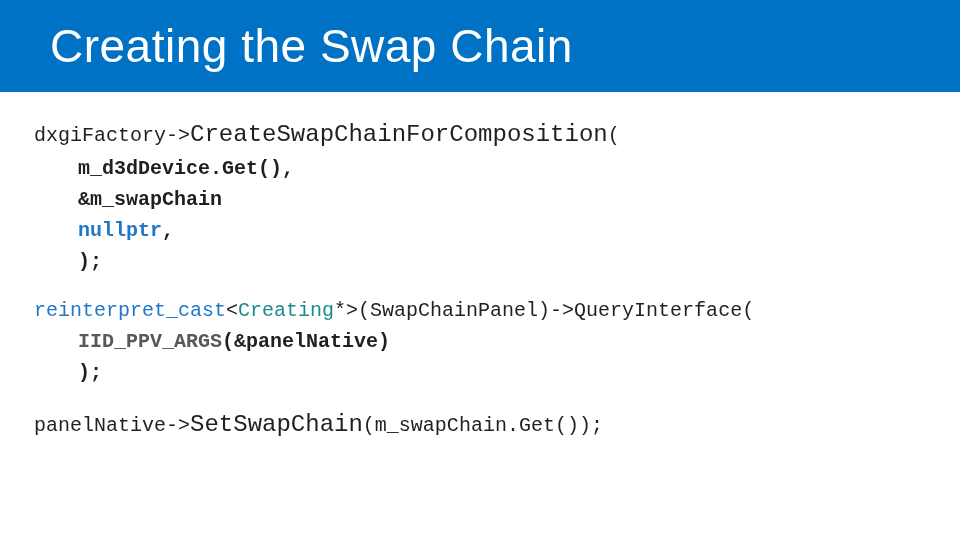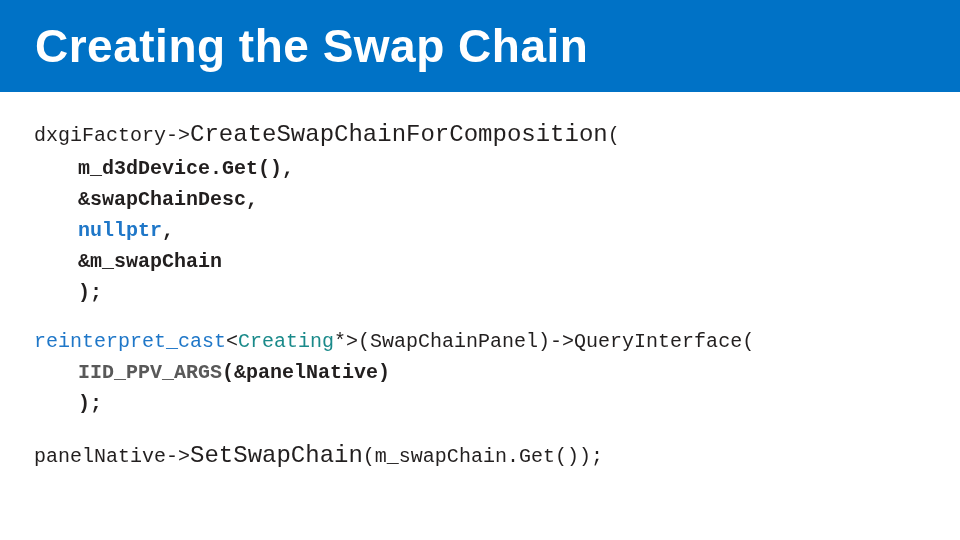--- a/index.html
+++ b/index.html
@@ -14,22 +14,22 @@
   .title-bar {
     background: #0072c6;
     color: #ffffff;
     height: 92px;
     display: flex;
     align-items: center;
     padding-left: 34px;
     box-sizing: border-box;
   }
   .title-bar h1 {
-    margin: 1px;
-    font-weight: 700;
+    margin: 16px;
+    font-weight: 400;
     font-size: 46px;
     letter-spacing: 0.5px;
   }
   .content {
     padding: 24px 34px 0 34px;
     font-family: "Segoe UI", Consolas, "Courier New", monospace;
     font-size: 20px;
     line-height: 1.55;
     color: #333;
   }
@@ -53,25 +53,24 @@
   <h1>Creating the Swap Chain</h1>
 </div>
 
 <div class="content">
 
   <div class="block">
     <div>
       <span class="black">dxgiFactory-&gt;</span><span class="black bigcall">CreateSwapChainForComposition</span><span class="black">(</span>
     </div>
     <div class="indent black">m_d3dDevice.Get(),</div>
-    <div class="indent black">&amp;swapChainDesc,</div>
+    <div class="indent black">&amp;m_swapChain</div>
     <div class="indent">
       <span class="blue">nullptr</span><span class="black">,</span>
     </div>
-    <div class="indent black">&amp;m_swapChain</div>
     <div class="indent black">);</div>
   </div>
 
   <div class="block">
     <div>
       <span class="blue">reinterpret_cast</span><span class="black">&lt;</span><span class="teal">Creating</span><span class="black">*&gt;(SwapChainPanel)-&gt;QueryInterface(</span>
     </div>
     <div class="indent">
       <span class="grey">IID_PPV_ARGS</span><span class="black">(&amp;panelNative)</span>
     </div>

